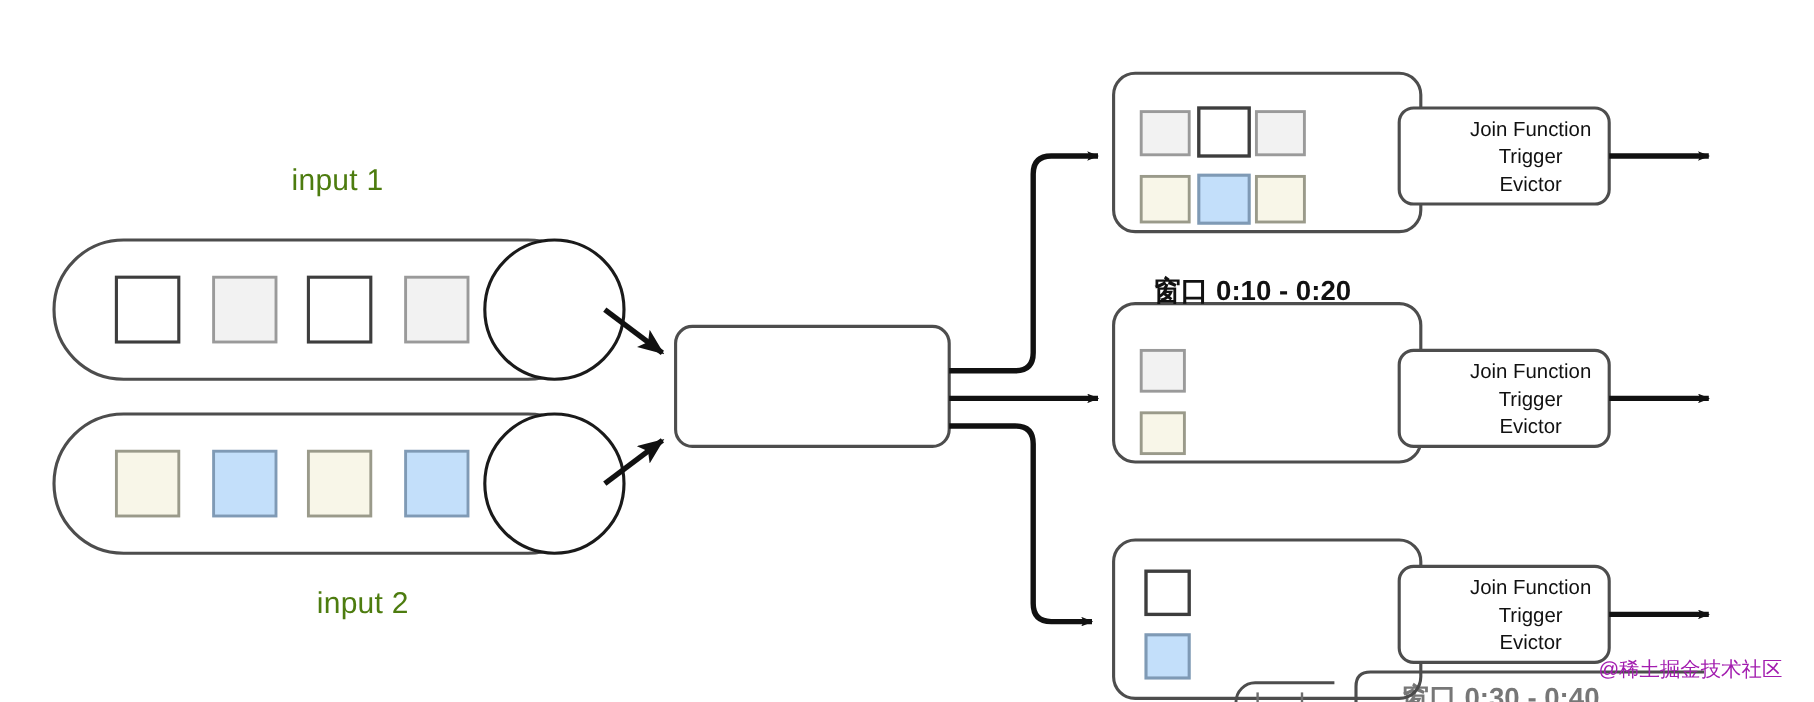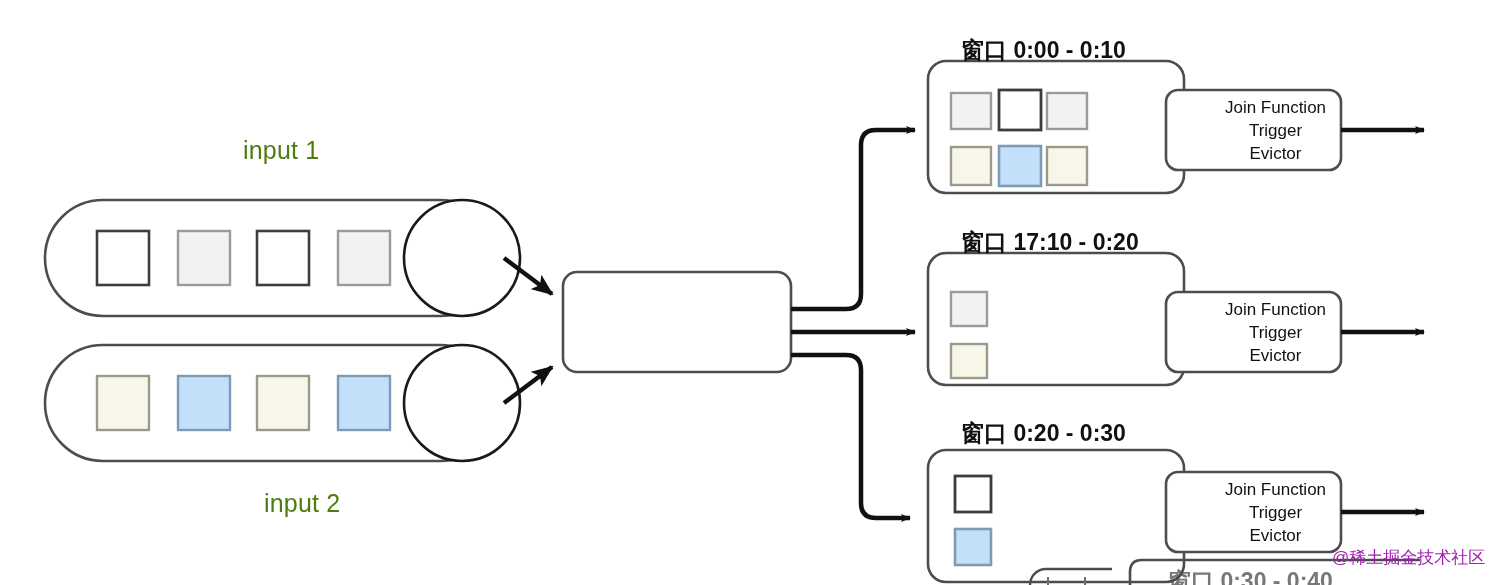--- a/index.html
+++ b/index.html
@@ -155,25 +155,23 @@
       <line x1="1048" y1="577" x2="1048" y2="585" stroke="#6d6d6d" stroke-width="2"></line>
       <line x1="1085" y1="577" x2="1085" y2="585" stroke="#6d6d6d" stroke-width="2"></line>
     </g>
   </svg>
 
   <div class="lbl input-label" style="left:243px; top:136px;">input 1</div>
 
   <div class="lbl input-label" style="left:236px; top:489px;margin-left:28px;">input 2</div>
 
 
-  <div class="lbl window-label" style="left:961px; top:35px;">窗口 0:00 - 0:10</div>
 
-  <div class="lbl window-label" style="left:961px; top:227px;">窗口 17:10 - 0:20</div>
+  <div class="lbl window-label" style="left:961px; top:227px;">窗口 0:10 - 0:20</div>
 
-  <div class="lbl window-label" style="left:961px; top:418px;">窗口 0:20 - 0:30</div>
 
   <div class="join-label" style="left:1166px; top:96px; width:175px;">
     <div>Join Function</div>
     <div>Trigger</div>
     <div>Evictor</div>
   </div>
 
   <div class="join-label" style="left:1166px; top:298px; width:175px;">
     <div>Join Function</div>
     <div>Trigger</div>

